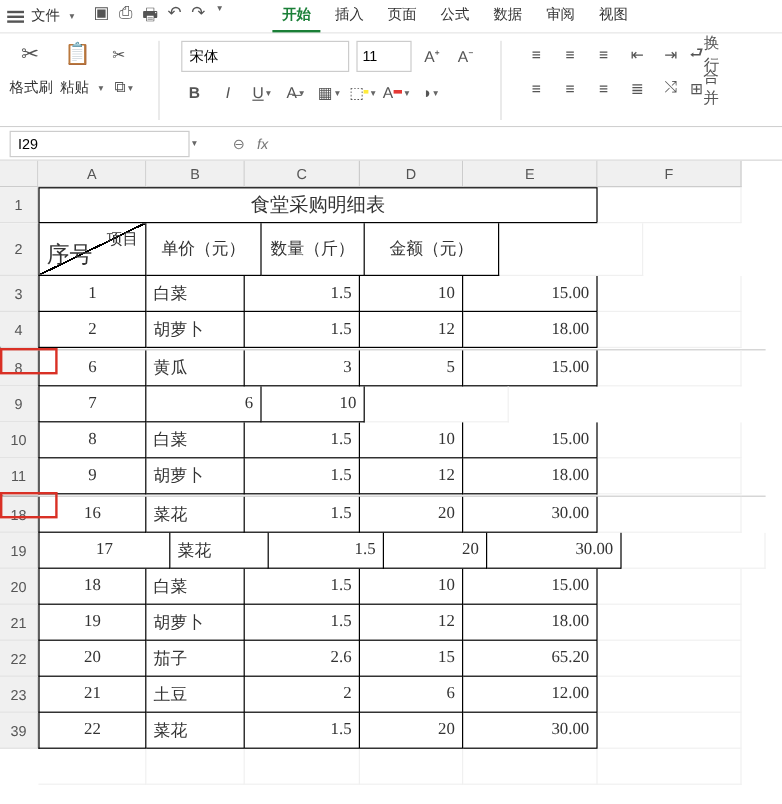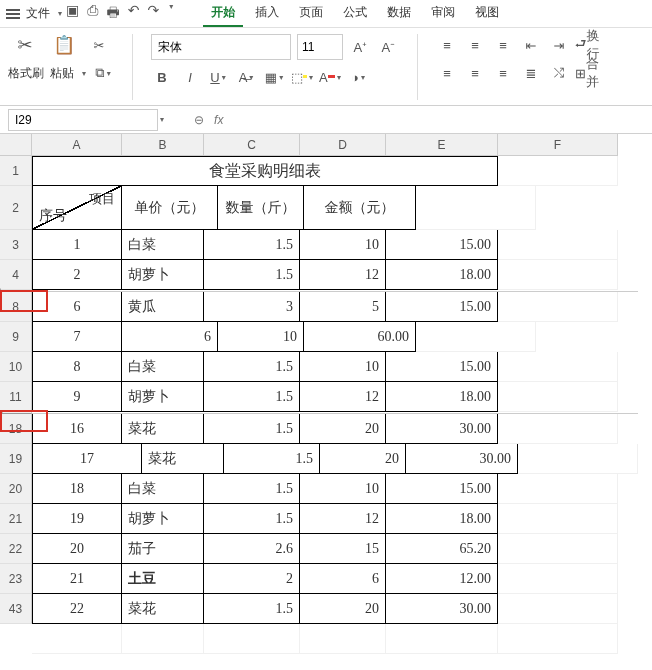--- a/index.html
+++ b/index.html
@@ -1,17 +1,17 @@
 <!DOCTYPE html>
 <html><head>
 <meta charset="utf-8">
 <style>
 *{box-sizing:border-box;margin:0;padding:0}
 body{font-family:"Microsoft YaHei",Arial,sans-serif;font-size:12px;background:#f5f5f5;color:#333;width:652px;height:670px;overflow:hidden}
-.menubar{display:flex;align-items:center;background:#fff;padding:2px 6px;gap:0;border-bottom:1px solid #e0e0e0;height:28px}
+.menubar{display:flex;align-items:center;background:#fff;padding:2px 6px;gap:12px;border-bottom:1px solid #e0e0e0;height:28px}
 .mb-left{display:flex;align-items:center;gap:6px}
 .hamburger{display:inline-block;width:14px;height:10px;position:relative}
 .hamburger:before,.hamburger:after{content:"";position:absolute;left:0;right:0;height:2px;background:#555}
 .hamburger:before{top:0;box-shadow:0 4px 0 #555}
 .hamburger:after{bottom:0}
 .qat{display:flex;gap:8px;margin-left:4px}
 .qat .ico{color:#555;font-size:14px;cursor:pointer}
 .tabs{display:flex;margin-left:30px;gap:4px}
 .tab{padding:4px 8px;cursor:pointer;color:#333}
 .tab.active{color:#1a7f37;border-bottom:2px solid #1a7f37;font-weight:600}
@@ -36,21 +36,21 @@
 .rowheads{position:absolute;left:0;top:22px;width:32px}
 .rh{background:#f0f0f0;border-right:1px solid #ccc;border-bottom:1px solid #e0e0e0;text-align:center;font-size:12px;color:#555;position:relative}
 .rh.collapse:before{content:"+";position:absolute;left:-2px;top:50%;transform:translateY(-50%);font-size:9px;color:#888}
 .cells{position:absolute;left:32px;top:22px}
 .cellrow{display:flex}
 .cell{border-right:1px solid #f0f0f0;border-bottom:1px solid #f0f0f0;padding:0 6px;display:flex;align-items:center;font-size:14px;font-family:"SimSun",serif;overflow:hidden}
 .title-cell{justify-content:center;font-size:16px}
 .hdr-cell{position:relative;justify-content:center}
 .diag:before{content:"";position:absolute;left:0;top:0;width:100%;height:100%;background:linear-gradient(to bottom right,transparent 49%,#000 49%,#000 51%,transparent 51%)}
 .diag .t1{position:absolute;right:6px;top:4px;font-size:13px}
-.diag .t2{position:absolute;left:6px;bottom:4px;font-size:14px}
+.diag .t2{position:absolute;left:6px;bottom:4px;font-size:19px}
 .num{justify-content:flex-end}
 .ctr{justify-content:center}
 .redbox{position:absolute;border:2px solid #d93025;width:48px;height:22px;z-index:5}
 </style>
 </head>
 <body>
 
 <div class="menubar">
   <div class="mb-left">
     <span class="hamburger"></span>
@@ -179,21 +179,21 @@
       <div class="rh" style="height: 30px; line-height: 30px;">9</div>
       <div class="rh" style="height: 30px; line-height: 30px;">10</div>
       <div class="rh" style="height: 30px; line-height: 30px;">11</div>
       <div class="rh collapse" style="height: 2px; border-bottom: 1px solid rgb(153, 153, 153);"></div>
       <div class="rh" style="height: 30px; line-height: 30px;">18</div>
       <div class="rh" style="height: 30px; line-height: 30px;">19</div>
       <div class="rh" style="height: 30px; line-height: 30px;">20</div>
       <div class="rh" style="height: 30px; line-height: 30px;">21</div>
       <div class="rh" style="height: 30px; line-height: 30px;">22</div>
       <div class="rh" style="height: 30px; line-height: 30px;">23</div>
-      <div class="rh" style="height: 30px; line-height: 30px;">43</div>
+      <div class="rh" style="height: 30px; line-height: 30px;">39</div>
     </div>
   <div class="cells" id="cells">
       <div class="cellrow" style="height: 30px;">
         <div class="cell title-cell" style="width: 466px; height: 30px; border-width: 1.5px 1.5px 1px; border-style: solid; border-color: rgb(0, 0, 0);">食堂采购明细表</div>
         <div class="cell " style="width: 120px; height: 30px;"></div>
       </div>
       <div class="cellrow" style="height: 44px;">
         <div class="cell hdr-cell diag" style="width: 90px; height: 44px; border-left: 1.5px solid rgb(0, 0, 0); border-bottom: 1px solid rgb(0, 0, 0); border-right: 1px solid rgb(0, 0, 0);">
           <span class="t1">项目</span>
           <span class="t2">序号</span>
@@ -225,21 +225,20 @@
         <div class="cell " style="width: 82px; height: 30px; border-right: 1px solid rgb(0, 0, 0); border-bottom: 1px solid rgb(0, 0, 0);">黄瓜</div>
         <div class="cell num" style="width: 96px; height: 30px; border-right: 1px solid rgb(0, 0, 0); border-bottom: 1px solid rgb(0, 0, 0);">3</div>
         <div class="cell num" style="width: 86px; height: 30px; border-right: 1px solid rgb(0, 0, 0); border-bottom: 1px solid rgb(0, 0, 0);">5</div>
         <div class="cell num" style="width: 112px; height: 30px; border-right: 1.5px solid rgb(0, 0, 0); border-bottom: 1px solid rgb(0, 0, 0);">15.00</div>
         <div class="cell " style="width: 120px; height: 30px;"></div>
       </div>
       <div class="cellrow" style="height: 30px;">
         <div class="cell ctr" style="width: 90px; height: 30px; border-left: 1.5px solid rgb(0, 0, 0); border-right: 1px solid rgb(0, 0, 0); border-bottom: 1px solid rgb(0, 0, 0);">7</div>
         <div class="cell num" style="width: 96px; height: 30px; border-right: 1px solid rgb(0, 0, 0); border-bottom: 1px solid rgb(0, 0, 0);">6</div>
         <div class="cell num" style="width: 86px; height: 30px; border-right: 1px solid rgb(0, 0, 0); border-bottom: 1px solid rgb(0, 0, 0);">10</div>
-        <div class="cell num" style="width: 112px; height: 30px; border-right: 1.5px solid rgb(0, 0, 0); border-bottom: 1px solid rgb(0, 0, 0);">60.00</div>
         <div class="cell " style="width: 120px; height: 30px;"></div>
       </div>
       <div class="cellrow" style="height: 30px;">
         <div class="cell ctr" style="width: 90px; height: 30px; border-left: 1.5px solid rgb(0, 0, 0); border-right: 1px solid rgb(0, 0, 0); border-bottom: 1px solid rgb(0, 0, 0);">8</div>
         <div class="cell " style="width: 82px; height: 30px; border-right: 1px solid rgb(0, 0, 0); border-bottom: 1px solid rgb(0, 0, 0);">白菜</div>
         <div class="cell num" style="width: 96px; height: 30px; border-right: 1px solid rgb(0, 0, 0); border-bottom: 1px solid rgb(0, 0, 0);">1.5</div>
         <div class="cell num" style="width: 86px; height: 30px; border-right: 1px solid rgb(0, 0, 0); border-bottom: 1px solid rgb(0, 0, 0);">10</div>
         <div class="cell num" style="width: 112px; height: 30px; border-right: 1.5px solid rgb(0, 0, 0); border-bottom: 1px solid rgb(0, 0, 0);">15.00</div>
         <div class="cell " style="width: 120px; height: 30px;"></div>
       </div>
@@ -287,21 +286,21 @@
       <div class="cellrow" style="height: 30px;">
         <div class="cell ctr" style="width: 90px; height: 30px; border-left: 1.5px solid rgb(0, 0, 0); border-right: 1px solid rgb(0, 0, 0); border-bottom: 1px solid rgb(0, 0, 0);">20</div>
         <div class="cell " style="width: 82px; height: 30px; border-right: 1px solid rgb(0, 0, 0); border-bottom: 1px solid rgb(0, 0, 0);">茄子</div>
         <div class="cell num" style="width: 96px; height: 30px; border-right: 1px solid rgb(0, 0, 0); border-bottom: 1px solid rgb(0, 0, 0);">2.6</div>
         <div class="cell num" style="width: 86px; height: 30px; border-right: 1px solid rgb(0, 0, 0); border-bottom: 1px solid rgb(0, 0, 0);">15</div>
         <div class="cell num" style="width: 112px; height: 30px; border-right: 1.5px solid rgb(0, 0, 0); border-bottom: 1px solid rgb(0, 0, 0);">65.20</div>
         <div class="cell " style="width: 120px; height: 30px;"></div>
       </div>
       <div class="cellrow" style="height: 30px;">
         <div class="cell ctr" style="width: 90px; height: 30px; border-left: 1.5px solid rgb(0, 0, 0); border-right: 1px solid rgb(0, 0, 0); border-bottom: 1px solid rgb(0, 0, 0);">21</div>
-        <div class="cell " style="width: 82px; height: 30px; border-right: 1px solid rgb(0, 0, 0); border-bottom: 1px solid rgb(0, 0, 0); font-weight: bold;">土豆</div>
+        <div class="cell " style="width: 82px; height: 30px; border-right: 1px solid rgb(0, 0, 0); border-bottom: 1px solid rgb(0, 0, 0);">土豆</div>
         <div class="cell num" style="width: 96px; height: 30px; border-right: 1px solid rgb(0, 0, 0); border-bottom: 1px solid rgb(0, 0, 0);">2</div>
         <div class="cell num" style="width: 86px; height: 30px; border-right: 1px solid rgb(0, 0, 0); border-bottom: 1px solid rgb(0, 0, 0);">6</div>
         <div class="cell num" style="width: 112px; height: 30px; border-right: 1.5px solid rgb(0, 0, 0); border-bottom: 1px solid rgb(0, 0, 0);">12.00</div>
         <div class="cell " style="width: 120px; height: 30px;"></div>
       </div>
       <div class="cellrow" style="height: 30px;">
         <div class="cell ctr" style="width: 90px; height: 30px; border-left: 1.5px solid rgb(0, 0, 0); border-right: 1px solid rgb(0, 0, 0); border-bottom: 1.5px solid rgb(0, 0, 0);">22</div>
         <div class="cell " style="width: 82px; height: 30px; border-right: 1px solid rgb(0, 0, 0); border-bottom: 1.5px solid rgb(0, 0, 0);">菜花</div>
         <div class="cell num" style="width: 96px; height: 30px; border-right: 1px solid rgb(0, 0, 0); border-bottom: 1.5px solid rgb(0, 0, 0);">1.5</div>
         <div class="cell num" style="width: 86px; height: 30px; border-right: 1px solid rgb(0, 0, 0); border-bottom: 1.5px solid rgb(0, 0, 0);">20</div>

